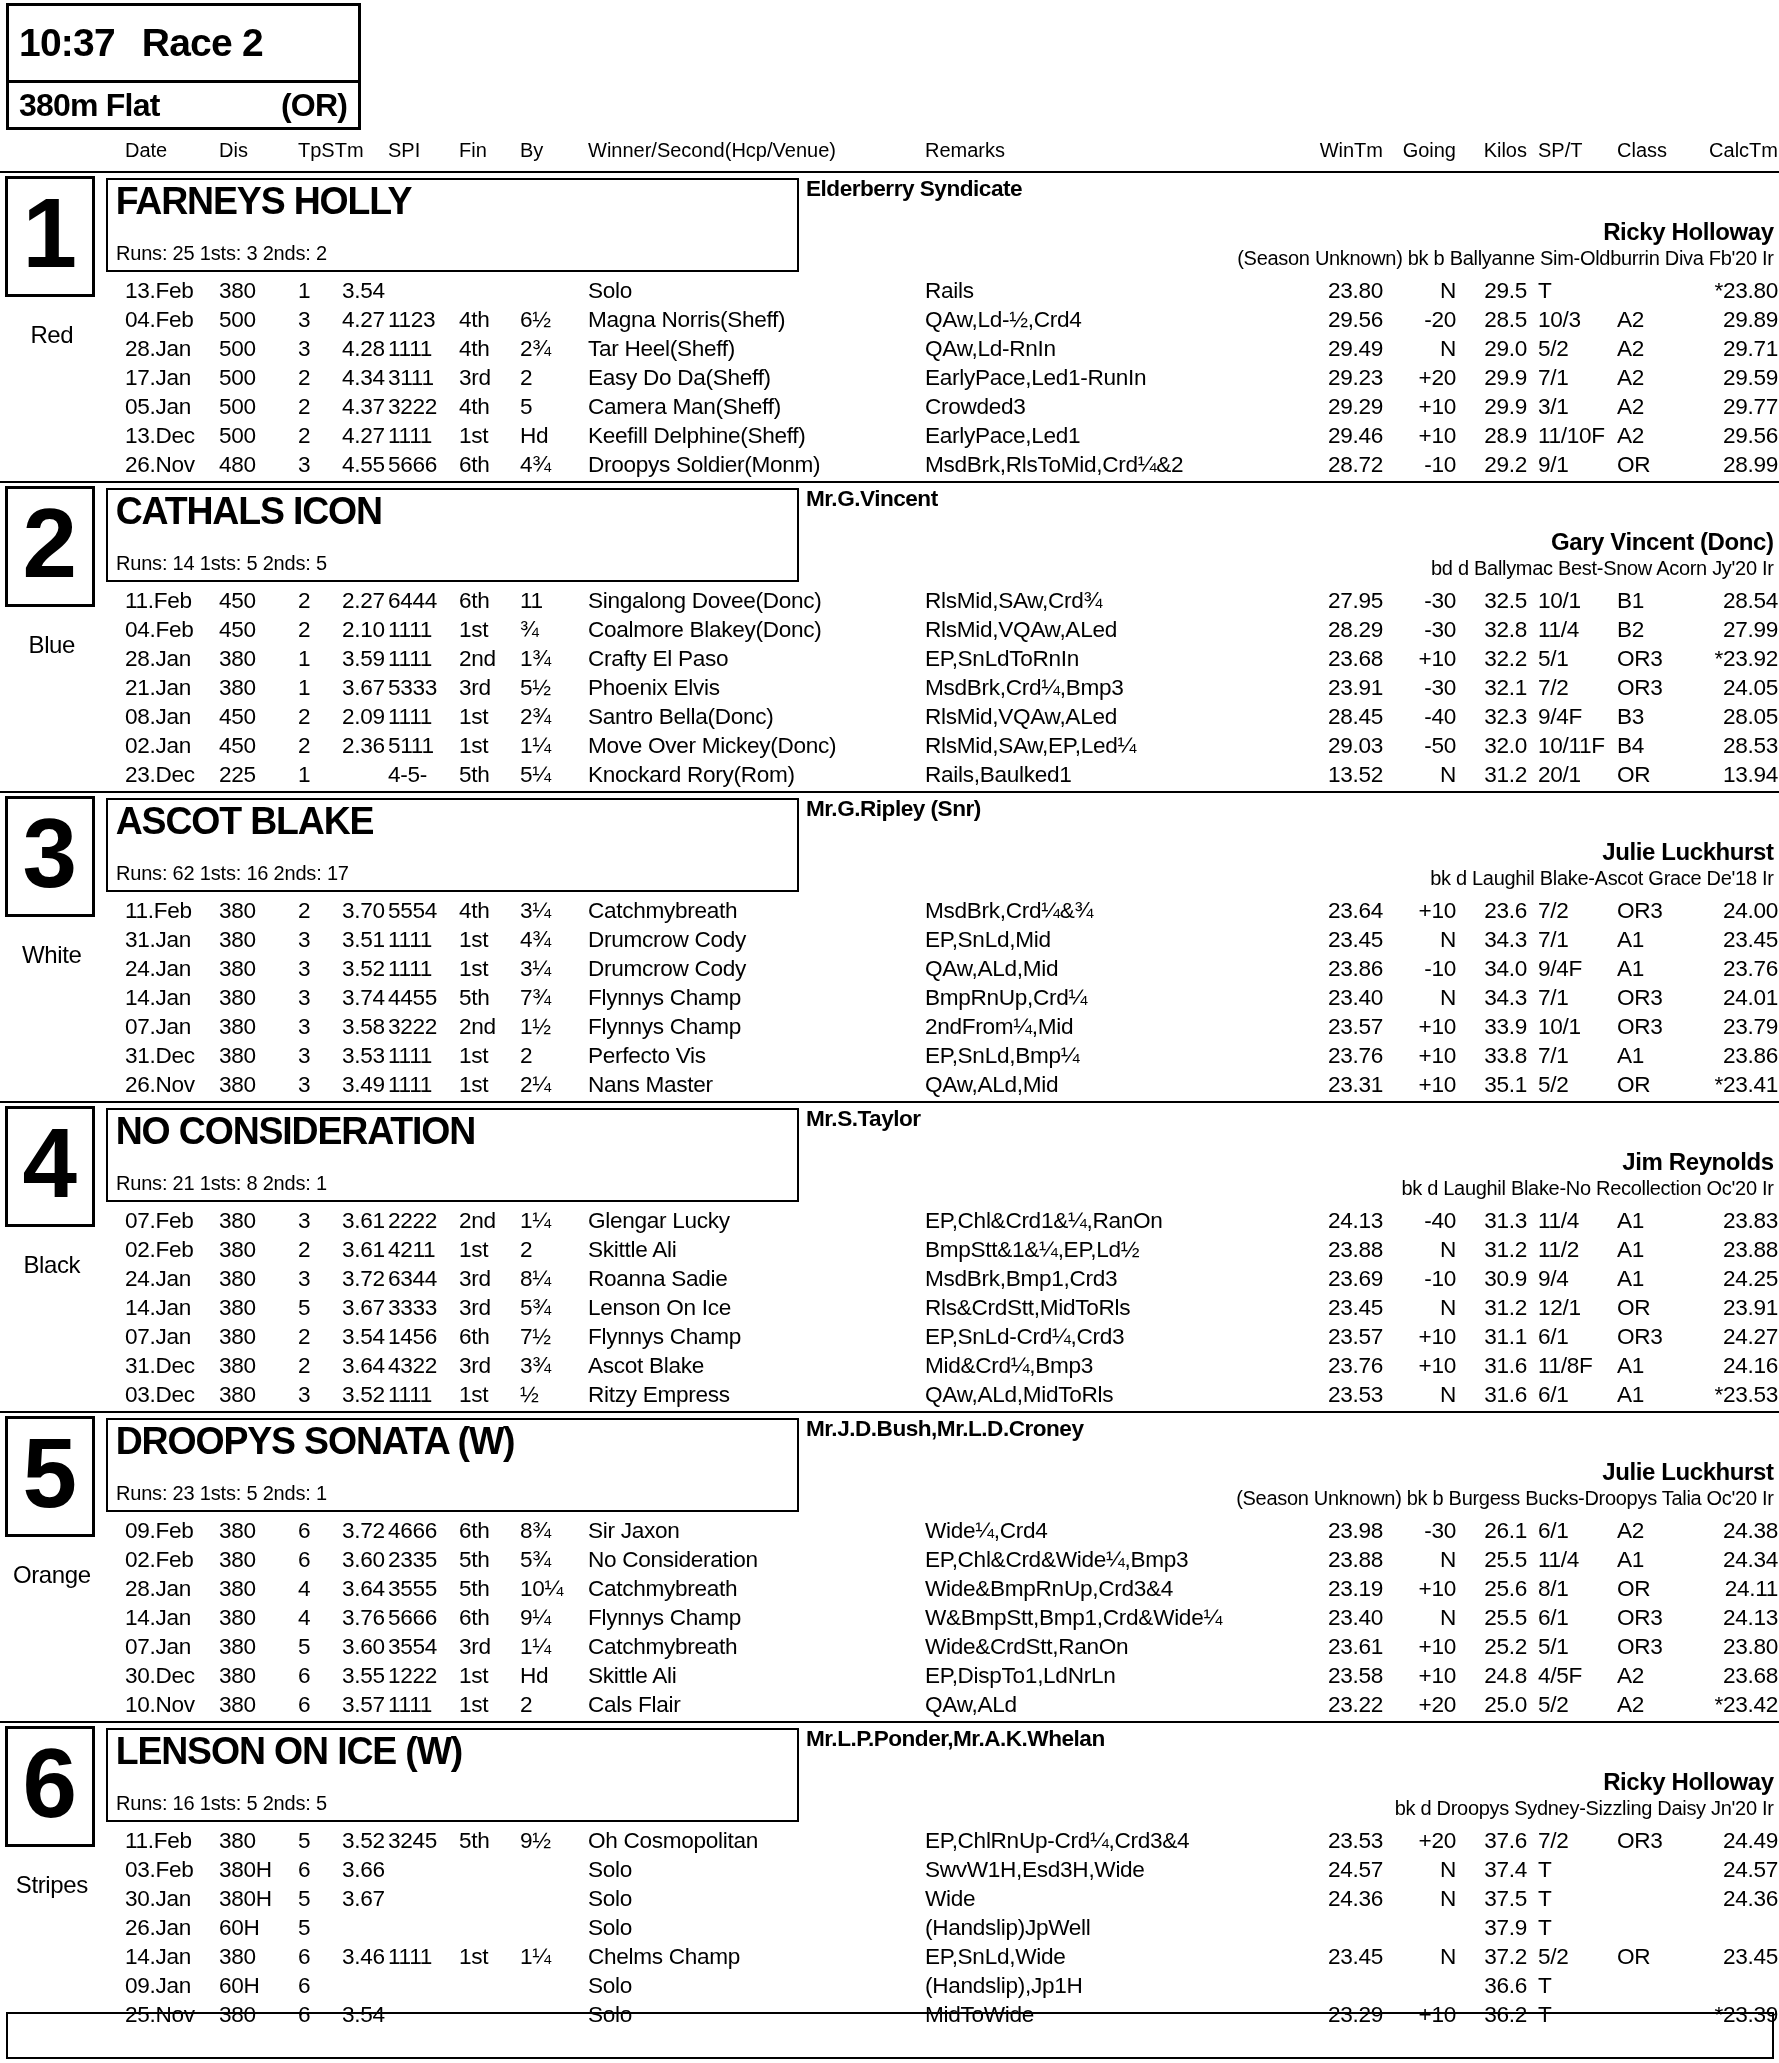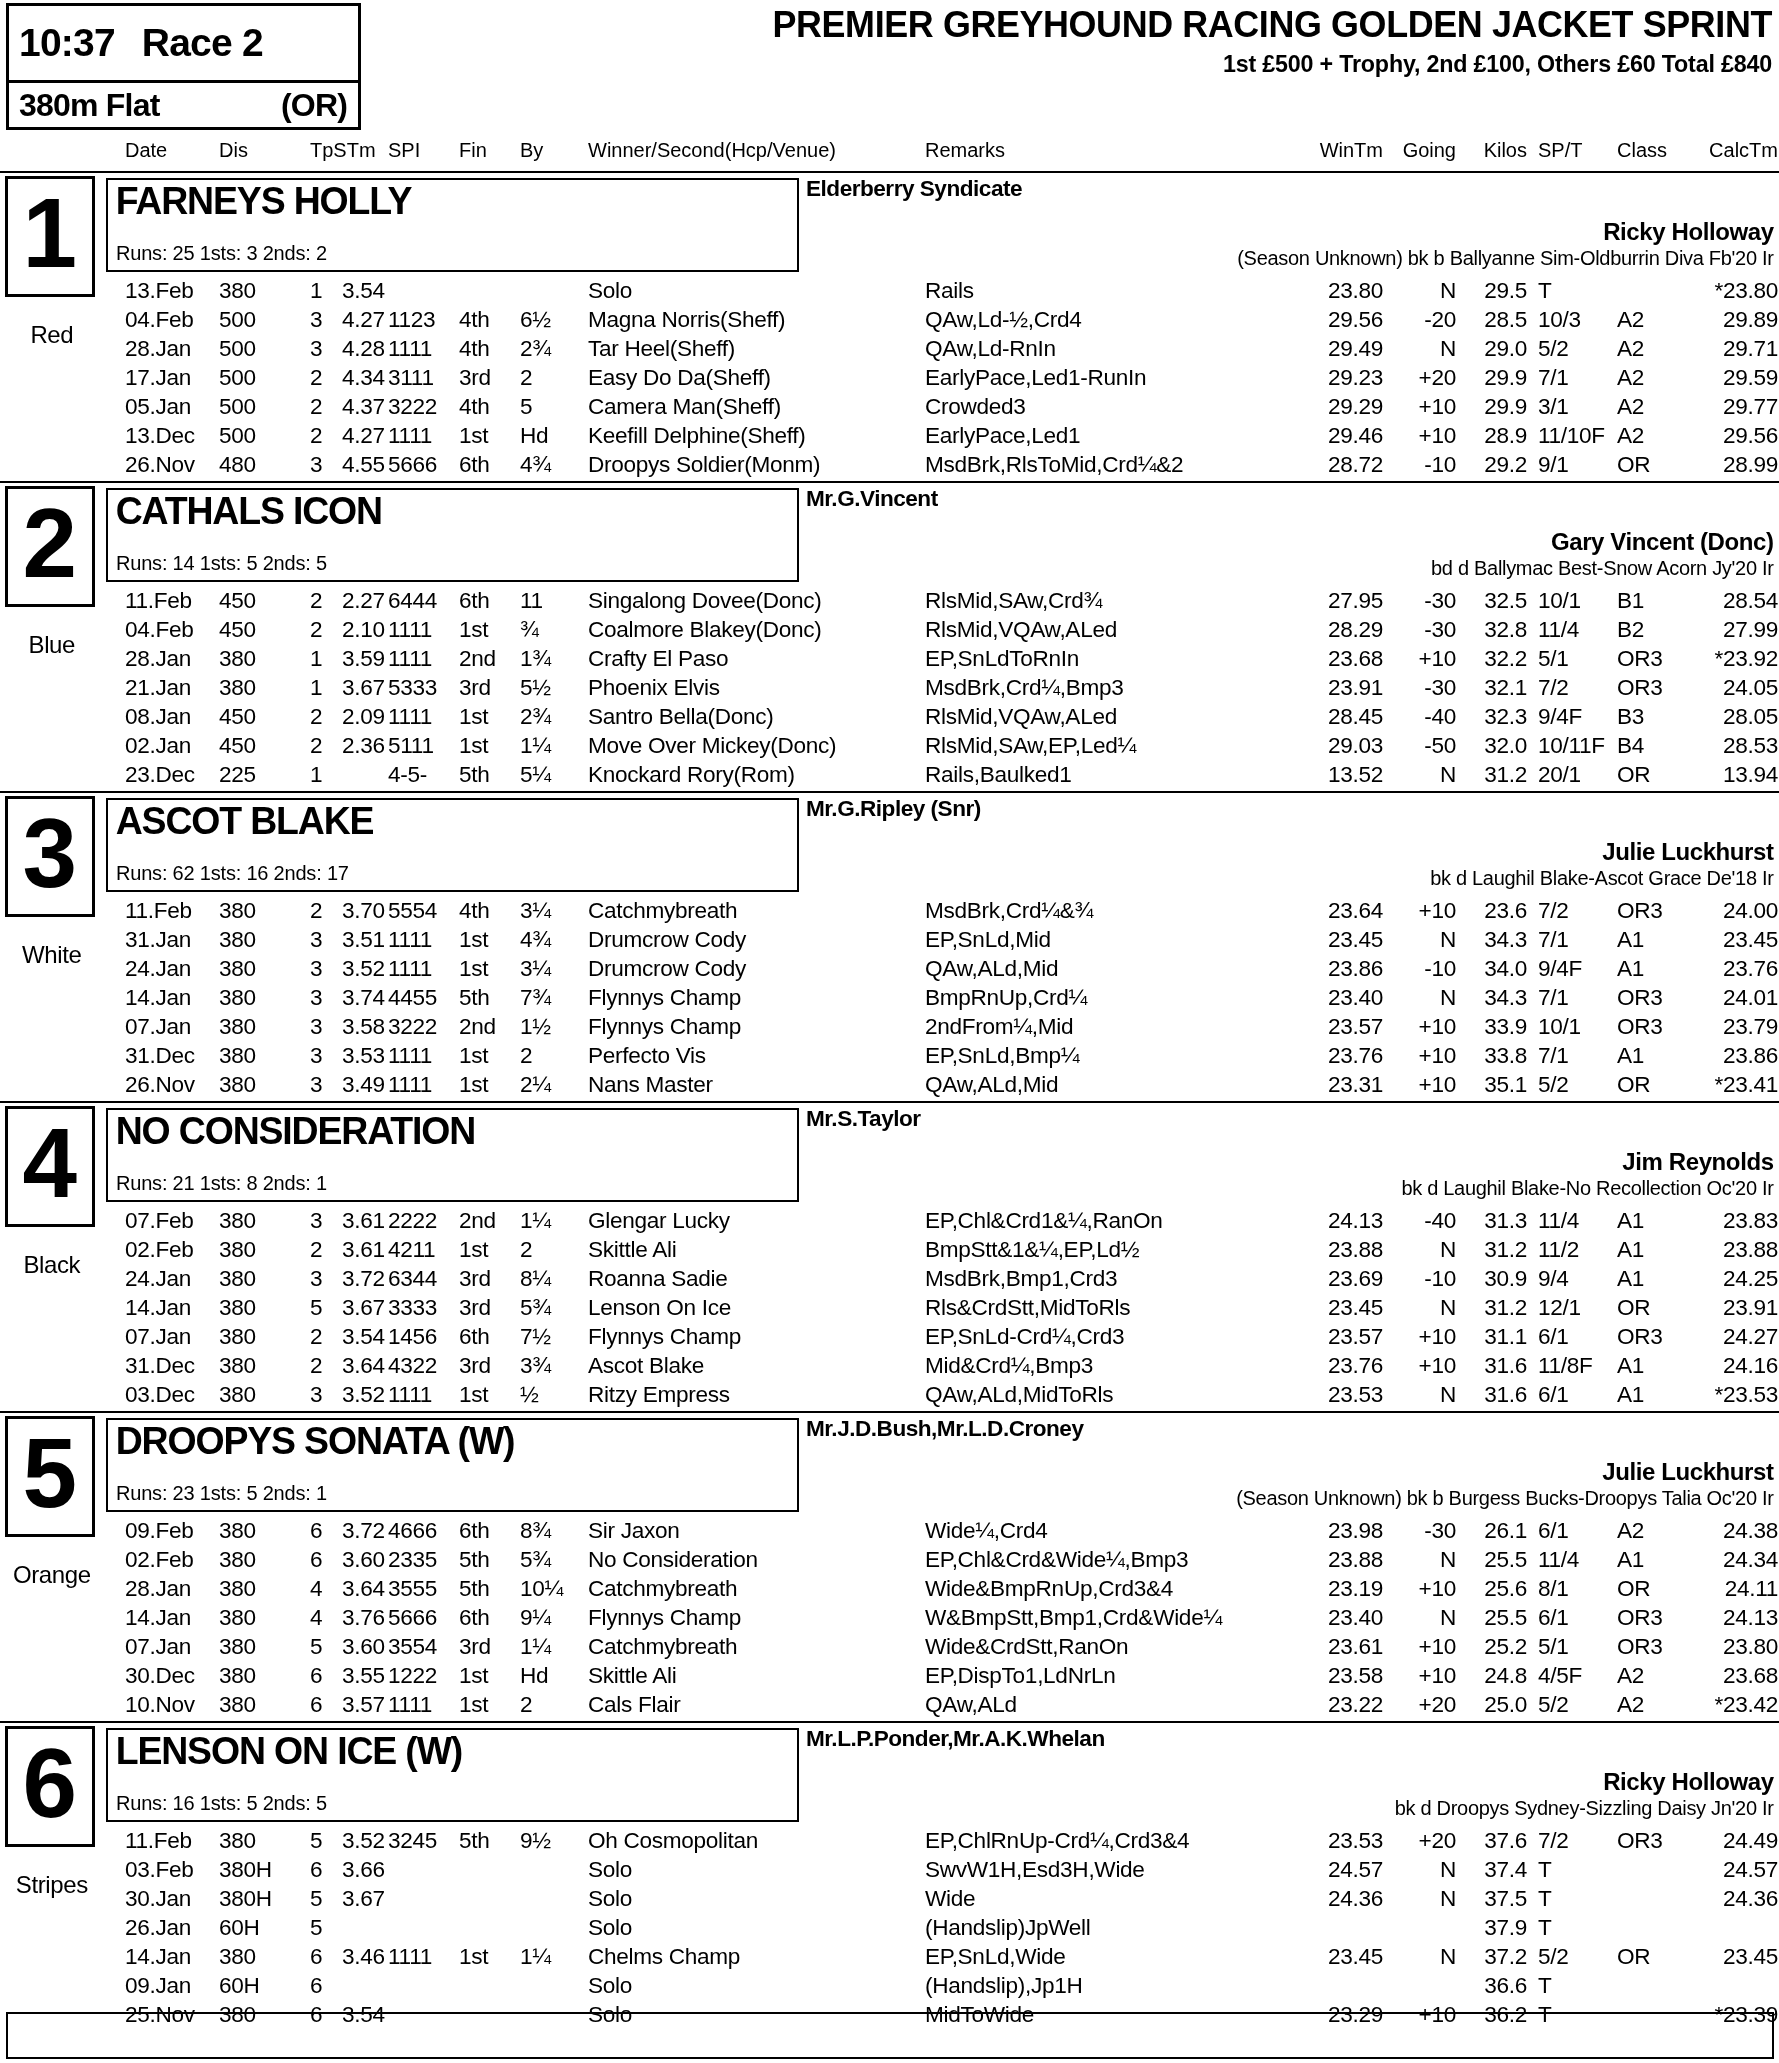--- a/index.html
+++ b/index.html
@@ -95,21 +95,21 @@
   }
 
   
   .form { position:relative; padding-top:0; }
   .frow { position:relative; height:29px; font-size:22.6px; }
   .frow span { position:absolute; top:0; white-space:nowrap; letter-spacing:-0.3px; }
 
   
   .c-date  { left:125px; }
   .c-dis   { left:219px; }
-  .c-tp    { left:298px;margin-left:12px; }
+  .c-tp    { left:298px; }
   .c-stm   { left:322px;margin-left:20px; }
   .c-spi   { left:388px; }
   .c-fin   { left:459px; }
   .c-by    { left:520px; }
   .c-win   { left:588px; }
   .c-rem   { left:925px; }
   .c-wintm { left:1302px; text-align:right; width:81px; }
   .c-going { left:1393px; text-align:right; width:63px; }
   .c-kilos { left:1466px; text-align:right; width:61px; }
   .c-sp    { left:1538px; }
@@ -129,24 +129,20 @@
   <div class="header">
     <div class="race-box">
       <div class="rb-top">
         <span class="race-time">10:37</span>
         <span class="race-no">Race 2</span>
       </div>
       <div class="rb-bot">
         <span class="race-dist">380m Flat</span>
         <span class="race-grade">(OR)</span>
       </div>
-    </div>
-    <div class="title-wrap">
-      <div class="race-title">PREMIER GREYHOUND RACING GOLDEN JACKET SPRINT</div>
-      <div class="race-prizes">1st £500 + Trophy, 2nd £100, Others £60 Total £840</div>
     </div>
   </div>
 
   <div class="colhead">
     <span class="c-date">Date</span>
     <span class="c-dis">Dis</span>
     <span class="c-tp">TpSTm</span>
     <span class="c-spi">SPI</span>
     <span class="c-fin">Fin</span>
     <span class="c-by">By</span>

